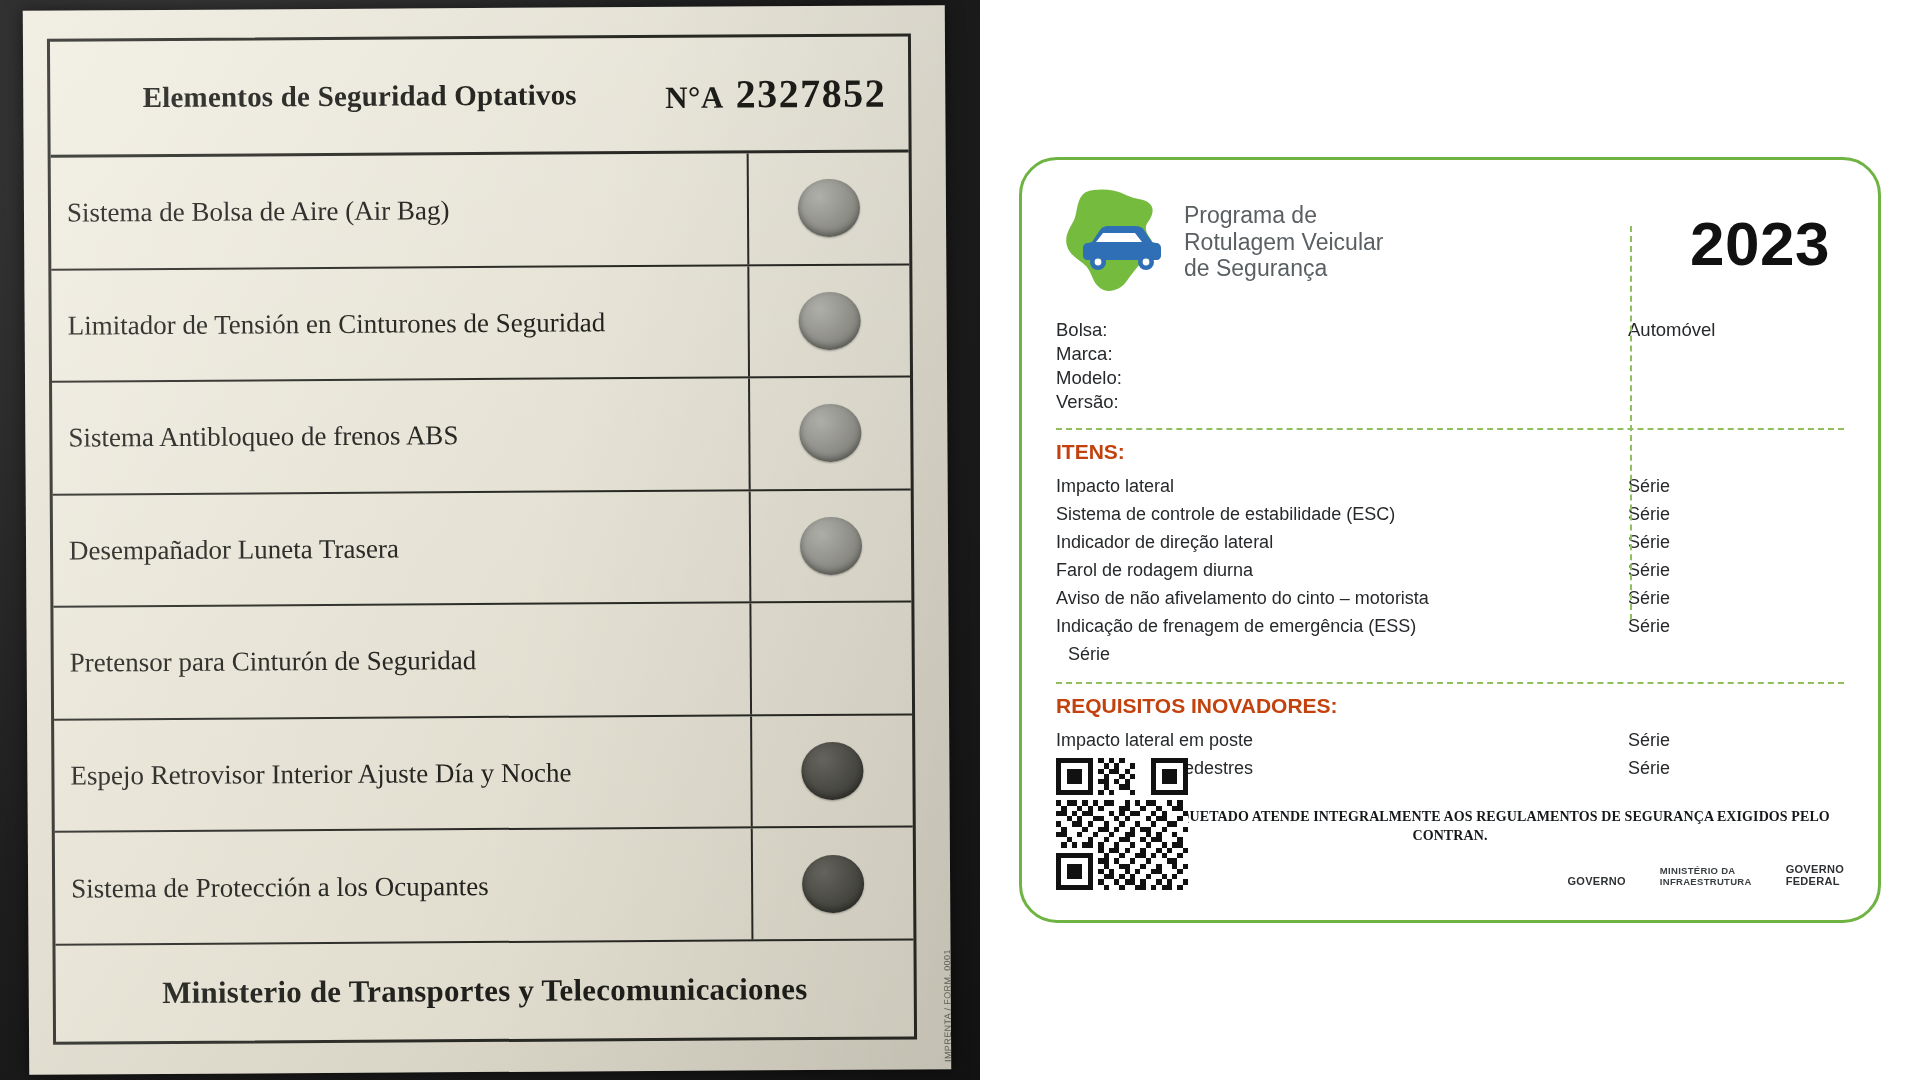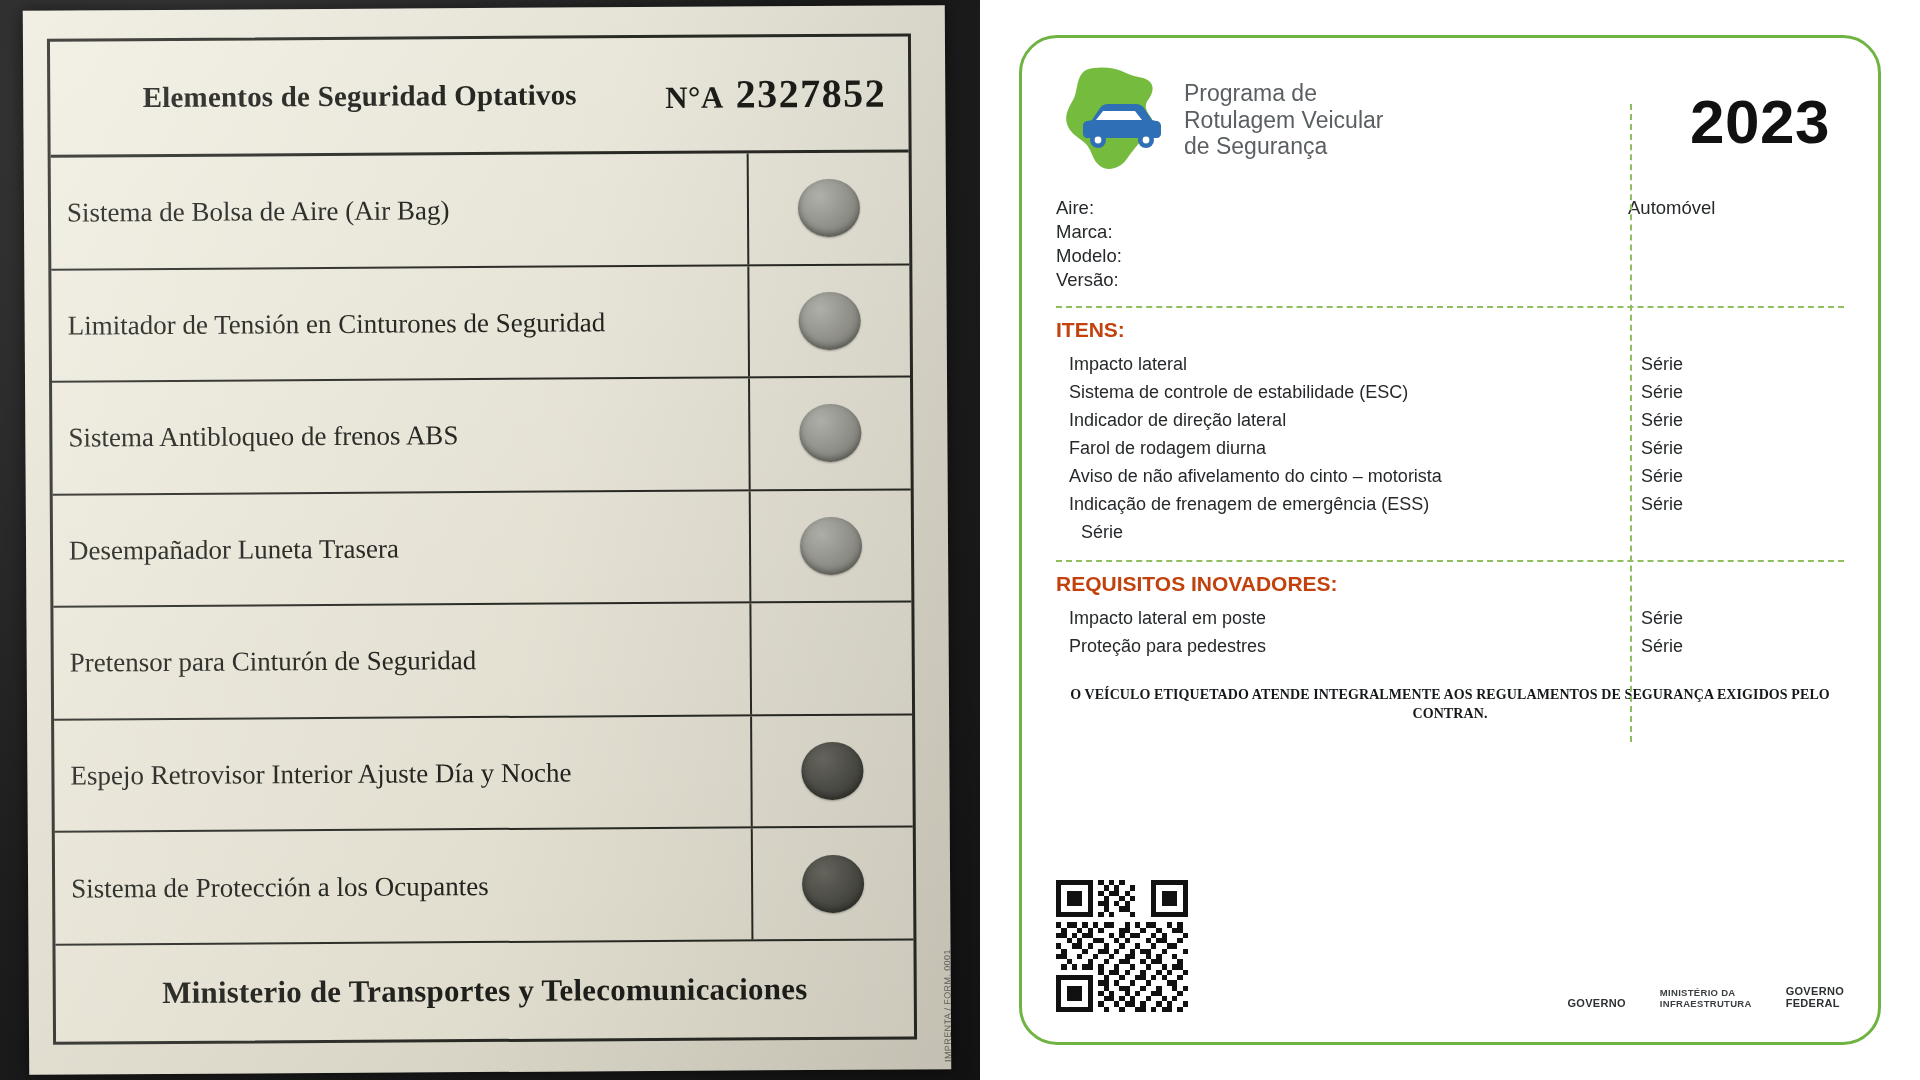--- a/index.html
+++ b/index.html
@@ -166,21 +166,21 @@
     width: 940px;
     height: 1080px;
     background: #ffffff;
     display: flex;
     align-items: center;
     justify-content: center;
   }
   .prvs-card {
     position: relative;
     width: 862px;
-    height: 1010px;
+    height: 766px;
     border: 3px solid #6fb443;
     border-radius: 38px;
     background: #ffffff;
     box-sizing: border-box;
     padding: 26px 34px 18px 34px;
   }
   .prvs-head {
     display: flex;
     align-items: flex-start;
     height: 118px;
@@ -248,21 +248,20 @@
     font-size: 21px;
     font-weight: bold;
     color: #c2410c;
     margin: 6px 0 8px 0;
   }
   .item-row {
     display: flex;
     font-size: 18px;
     line-height: 28px;
     color: #26292b;
-    margin-left: 13px;
   }
   .item-name { width: 560px; }
   .item-val { padding-left: 12px; }
 
   .statement {
     margin-top: 26px;
     text-align: center;
     font-size: 14px;
     font-weight: bold;
     line-height: 1.35;
@@ -395,21 +394,21 @@
 Rotulagem Veicular
 de Segurança</div>
         </div>
         <div class="prvs-year">2023</div>
       </div>
 
       <div class="vdiv"></div>
 
       <div class="info-block">
         <div class="info-keys">
-          <div>Aire:</div>
+          <div>Bolsa:</div>
           <div>Marca:</div>
           <div>Modelo:</div>
           <div>Versão:</div>
         </div>
         <div class="info-vals">
           <div>Automóvel</div>
           <div>&nbsp;</div>
           <div>&nbsp;</div>
           <div>&nbsp;</div>
         </div>

